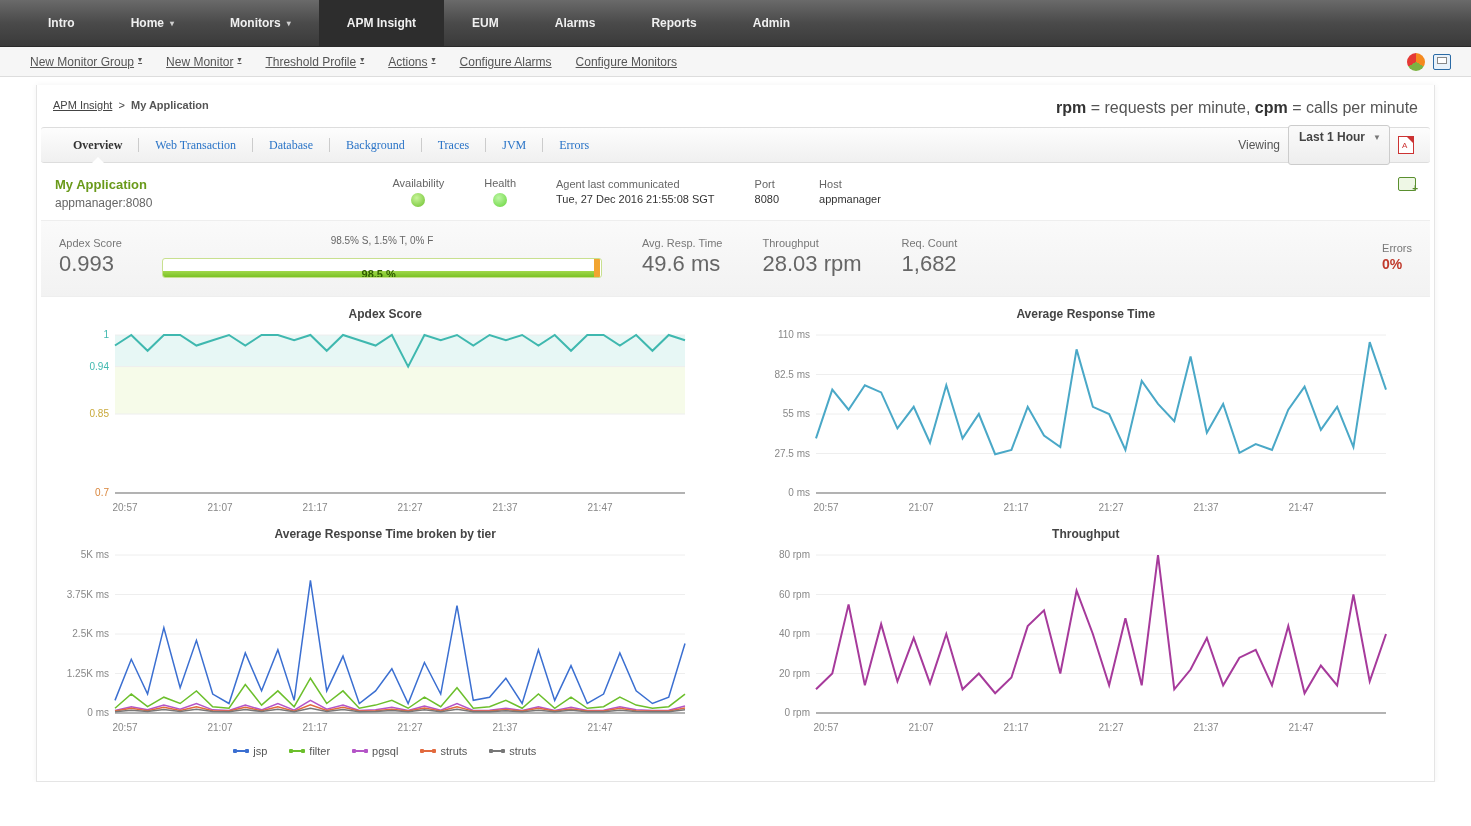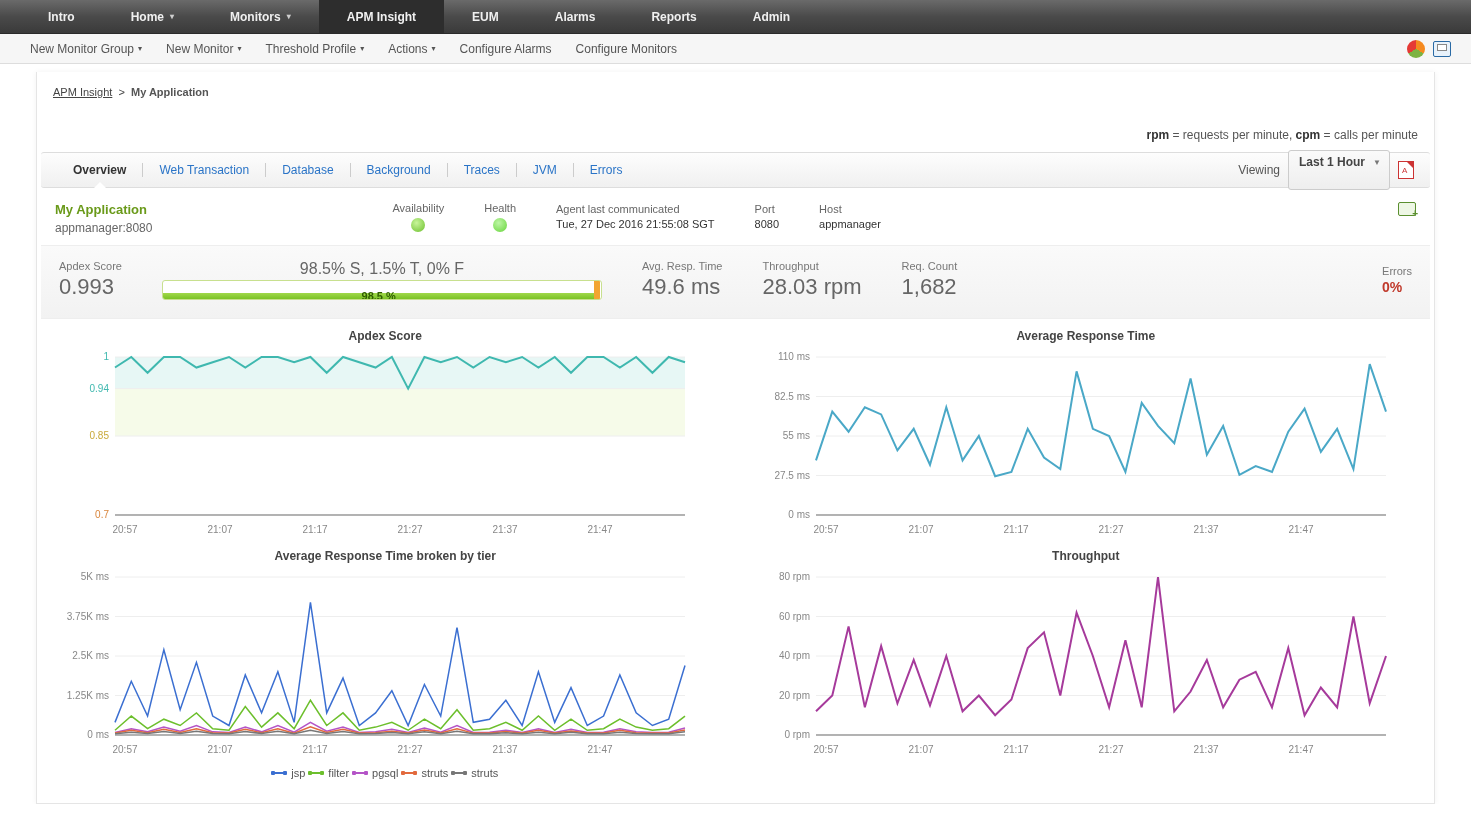--- a/index.html
+++ b/index.html
@@ -1,40 +1,40 @@
 <!DOCTYPE html>
 <html><head>
 <meta charset="utf-8">
 <style>
 * { margin:0; padding:0; box-sizing:border-box; }
 body { font-family: Arial, Helvetica, sans-serif; font-size:12px; background:#fff; color:#333; }
 
 
 .topnav {
   background: linear-gradient(#6a6a6a,#4a4a4a 50%,#3a3a3a);
-  height:34px; display:flex; align-items:stretch; padding:0 20px;
+  height:47px; display:flex; align-items:stretch; padding:0 20px;
   border-bottom:1px solid #2a2a2a;
 }
 .topnav .item {
   color:#f0f0f0; font-weight:bold; font-size:12px;
   padding:0 28px; display:flex; align-items:center; cursor:pointer;
   position:relative;
 }
 .topnav .item.active { background:#2d2d2d; }
 .topnav .chev { font-size:8px; margin-left:6px; opacity:.8; }
 
 
 .subnav {
   background:#f6f6f6; border-bottom:1px solid #ddd;
   height:30px; display:flex; align-items:center; padding:0 20px;
   justify-content:space-between;
 }
 .subnav-left { display:flex; gap:4px; }
 .subnav .sitem {
-  color:#555; font-size:12px; padding:0 10px; display:flex; align-items:center; cursor:pointer;
+  color:#555; font-size:12px; padding:0 10px; display:flex; align-items:flex-start; cursor:pointer;text-decoration:underline;
 }
 .subnav .chev { font-size:8px; margin-left:4px; }
 .subnav-right { display:flex; gap:8px; align-items:center; }
 .icon-pie { width:18px;height:18px;border-radius:50%;
   background: conic-gradient(#f58a1f 0 120deg,#7cb342 120deg 240deg,#e53935 240deg 360deg);
 }
 .icon-print { width:18px;height:16px;border:1px solid #2a6aa5;border-radius:2px;background:#e8f2fb;position:relative;}
 .icon-print::before{content:"";position:absolute;top:2px;left:3px;right:3px;height:5px;background:#fff;border:1px solid #888;}
 
 
@@ -42,34 +42,34 @@
   margin:8px 36px 0 36px; background:#fff; border:1px solid #e5e5e5; border-top:none;
   box-shadow:0 0 6px rgba(0,0,0,.05);
   padding:0;
 }
 .crumbs-row {
   display:flex; justify-content:space-between; padding:14px 16px 10px 16px;
 }
 .crumbs { font-size:11px; color:#444;}
 .crumbs a { color:#444; text-decoration:underline;}
 .crumbs .cur { font-weight:bold; color:#555;}
-.legend-text { color:#555; font-size:12px;margin-top:42px; }
+.legend-text { color:#555; font-size:16px; }
 .legend-text b{color:#333;}
 
 
 .tabbar {
   display:flex; align-items:center; justify-content:space-between;
   background:linear-gradient(#fdfdfd,#f0f0f0);
   border:1px solid #ddd; border-left:none; border-right:none;
   padding:0 16px;
   height:36px;
   margin:0 4px;
   border-radius:3px;
 }
-.tabs { display:flex; align-items:center; gap:0; height:100%;}
+.tabs { display:flex; align-items:center; gap:0; height:100%;font-family:Liberation Serif, serif;}
 .tab {
   color:#2a74c7; padding:0 16px; height:100%; display:flex; align-items:center;
   font-size:12px; cursor:pointer; position:relative;
 }
 .tab.active { color:#333; font-weight:bold; }
 .tab.active::after {
   content:""; position:absolute; left:50%; bottom:-1px; transform:translateX(-50%);
   border:6px solid transparent; border-bottom-color:#fff;
 }
 .tab-sep { width:1px; height:14px; background:#ccc; align-self:center;}
@@ -107,40 +107,40 @@
 .metricsbar {
   display:flex; align-items:center; gap:40px;
   padding:14px 18px 18px 18px;
   background:linear-gradient(#fafafa,#f2f2f2);
   border-top:1px solid #eee; border-bottom:1px solid #eee;
   margin:0 4px;
 }
 .metric .lbl { font-size:11px; color:#777;}
 .metric .val { font-size:22px; color:#666; font-weight:400; margin-top:2px;}
 .progresswrap { flex:0 0 440px; }
-.progresstop { text-align:center; font-size:16px; color:#666; margin-bottom:2px;}
+.progresstop { text-align:center; font-size:10px; color:#666; margin-bottom:12px;}
 .progress {
   height:20px; border:1px solid #c8e08f; border-radius:3px;
   background:#fff; position:relative; overflow:hidden;
 }
 .progress .fill {
   position:absolute; left:0; top:12px; bottom:0;
   background:linear-gradient(#a1d84a,#7bc225);
   display:flex; align-items:center; justify-content:center;
   color:#2f5c00; font-weight:bold; font-size:11px;text-decoration:underline;
 }
 .progress .edge { position:absolute; top:0;bottom:0; width:6px; background:#f2a531;}
 .metric.err .val { color:#c0392b; font-weight:bold; font-size:14px;}
 
 
 .charts { display:grid; grid-template-columns:1fr 1fr; gap:10px 40px; padding:10px 18px 24px 18px;}
 .chart { }
 .chart-title { text-align:center; font-weight:bold; font-size:12px; color:#444; margin-bottom:6px;}
 .chart svg { display:block; }
-.legend-row { display:flex; gap:4px; justify-content:center; margin-top:8px; font-size:11px; color:#555;}
+.legend-row { display:flex; gap:23px; justify-content:center; margin-top:8px; font-size:11px; color:#555;}
 .legend-row .li { display:flex; align-items:center; gap:5px;}
 .legend-row .sw { width:14px; height:2px; display:inline-block; position:relative;}
 .legend-row .sw::before,.legend-row .sw::after{content:"";position:absolute;width:4px;height:4px;border-radius:1px;top:-1px;background:inherit;}
 .legend-row .sw::before{left:-1px;} .legend-row .sw::after{right:-1px;}
 </style>
 </head>
 <body>
 
 <div class="topnav" id="topnav">
     <div class="item">Intro</div>

